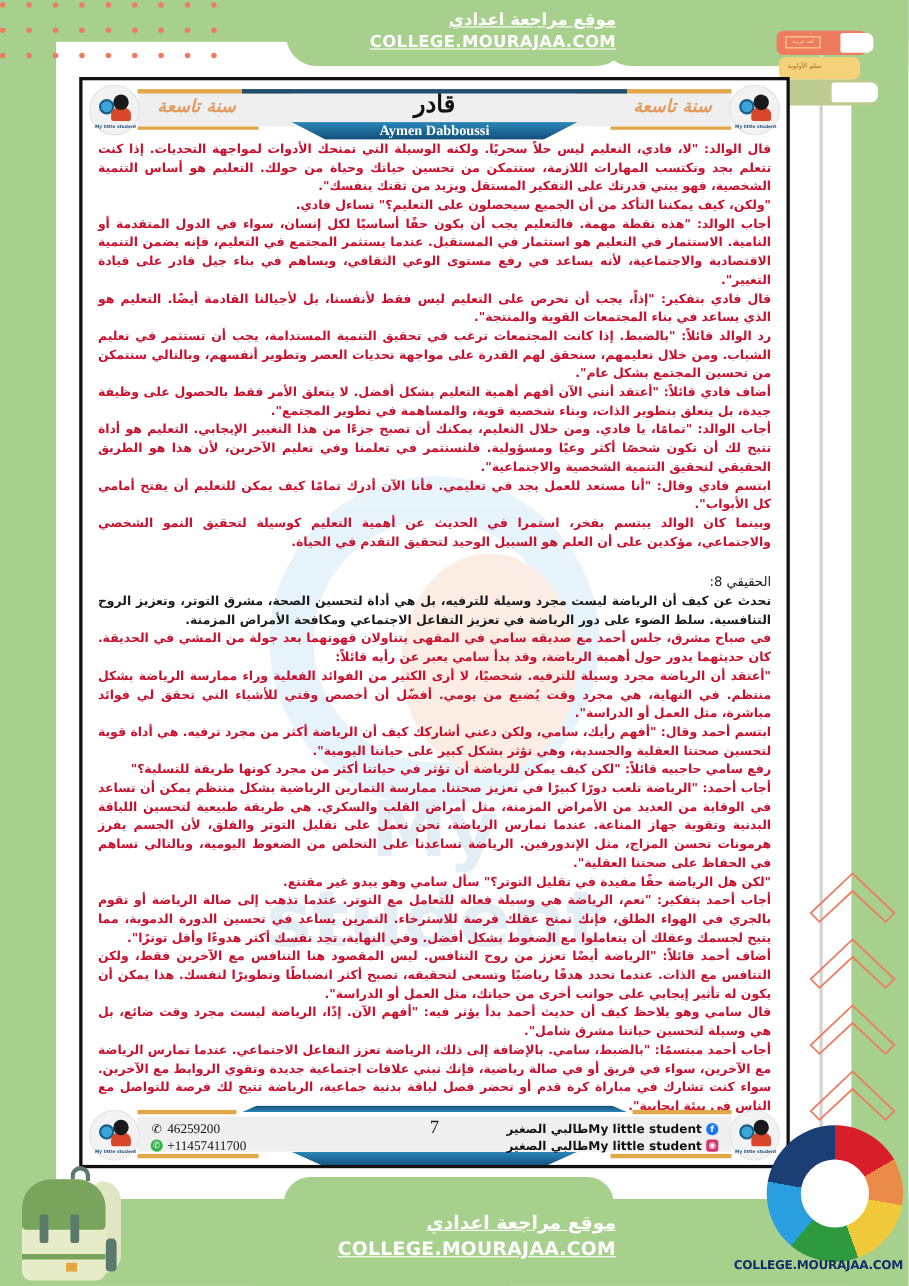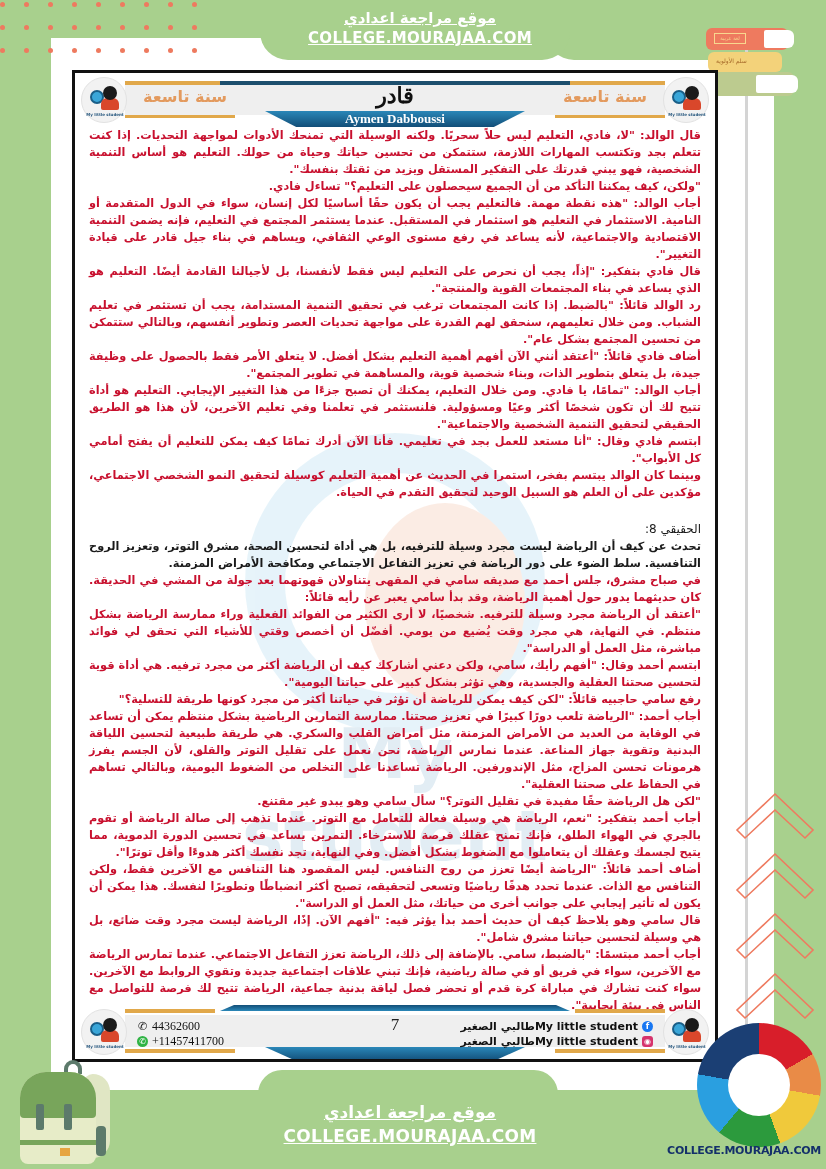--- a/index.html
+++ b/index.html
@@ -13,21 +13,21 @@
   .g-left { left: 0; top: 0; width: 51px; height: 1169px; }
   .g-right { right: 0; top: 0; width: 52px; height: 1169px; }
   .g-bottom { left: 0; top: 1090px; width: 826px; height: 79px; }
 
   .top-pill { position: absolute; left: 260px; top: 0; width: 310px; height: 60px;
     background: #a8d08d; border-radius: 0 0 28px 28px; }
 
   .dots { position: absolute; left: 0; top: 0; width: 200px; height: 55px; }
   .dot { position: absolute; width: 5px; height: 5px; border-radius: 50%; background: #ee7a5f; }
 
-  .site-banner { position: absolute; text-align: center; color: #ffffff; font-weight: bold;
+  .site-banner { position: absolute; text-align: right; color: #ffffff; font-weight: bold;
     text-decoration: underline; font-family: "DejaVu Sans", sans-serif; }
   .site-banner .ar { font-size: 15px; line-height: 20px; direction: rtl; }
   .site-banner .en { font-size: 15px; line-height: 20px; letter-spacing: 0.3px; }
   .banner-top { left: 280px; top: 8px; width: 280px; }
   .banner-bottom { left: 260px; top: 1100px; width: 300px; }
   .banner-bottom .ar, .banner-bottom .en { font-size: 17px; line-height: 24px; }
 
   .grey-line-right { position: absolute; left: 745px; top: 40px; width: 3px; height: 1000px; background: #d4d4d4; }
 
   
@@ -42,21 +42,21 @@
   .hdr-gold-l2 { position: absolute; left: 50px; top: 42px; width: 110px; height: 3px; background: #e1a84a; }
   .hdr-gold-r2 { position: absolute; right: 50px; top: 42px; width: 110px; height: 3px; background: #e1a84a; }
   .hdr-blue-top { position: absolute; left: 145px; top: 8px; width: 350px; height: 4px; background: #1d4f6e; }
   .hdr-blue-bottom { position: absolute; left: 190px; top: 38px; width: 260px; height: 16px;
     background: linear-gradient(#2a87b8, #124e78); clip-path: polygon(0 0, 100% 0, 88% 100%, 12% 100%); }
   .hdr-subject { position: absolute; left: 0; width: 640px; top: 8px; text-align: center;
     font-family: "DejaVu Serif", serif; font-weight: bold; font-size: 22px; color: #111; direction: rtl; line-height: 28px; }
   .hdr-author { position: absolute; left: 0; width: 640px; top: 38px; text-align: center;
     font-family: "Liberation Serif", serif; font-weight: bold; font-size: 13px; color: #ffffff; line-height: 15px; }
   .hdr-grade { position: absolute; top: 14px; font-family: "DejaVu Sans", sans-serif; font-weight: bold;
-    font-size: 16px; color: #e39a5e; direction: rtl; }
+    font-size: 16px; color: #e39a5e; direction: rtl; font-style: italic; }
   .hdr-grade.l { left: 68px; }
   .hdr-grade.r { right: 68px; }
 
   .logo { position: absolute; width: 46px; height: 46px; border-radius: 50%; background: #f2f2f2;
     border: 1px solid #e2e2e2; }
   .logo .head-a { position: absolute; left: 8px; top: 12px; width: 14px; height: 14px; border-radius: 50%;
     background: #3aa6d8; border: 2px solid #1a5f88; }
   .logo .head-b { position: absolute; left: 21px; top: 8px; width: 14px; height: 14px; border-radius: 50%; background: #1a1a1a; }
   .logo .body-b { position: absolute; left: 19px; top: 20px; width: 18px; height: 12px; border-radius: 6px 6px 2px 2px; background: #d9472b; }
   .logo .cap { position: absolute; left: 0; width: 46px; top: 34px; text-align: center; font-size: 4px; color: #2a5a80; font-weight: bold; }
@@ -233,21 +233,21 @@
 
   <div class="content">
     <p class="para">قال الوالد: "لا، فادي، التعليم ليس حلاً سحريًا. ولكنه الوسيلة التي تمنحك الأدوات لمواجهة التحديات. إذا كنت تتعلم بجد وتكتسب المهارات اللازمة، ستتمكن من تحسين حياتك وحياة من حولك. التعليم هو أساس التنمية الشخصية، فهو يبني قدرتك على التفكير المستقل ويزيد من ثقتك بنفسك".</p>
     <p class="para">"ولكن، كيف يمكننا التأكد من أن الجميع سيحصلون على التعليم؟" تساءل فادي.</p>
     <p class="para">أجاب الوالد: "هذه نقطة مهمة. فالتعليم يجب أن يكون حقًا أساسيًا لكل إنسان، سواء في الدول المتقدمة أو النامية. الاستثمار في التعليم هو استثمار في المستقبل. عندما يستثمر المجتمع في التعليم، فإنه يضمن التنمية الاقتصادية والاجتماعية، لأنه يساعد في رفع مستوى الوعي الثقافي، ويساهم في بناء جيل قادر على قيادة التغيير".</p>
     <p class="para">قال فادي بتفكير: "إذاً، يجب أن نحرص على التعليم ليس فقط لأنفسنا، بل لأجيالنا القادمة أيضًا. التعليم هو الذي يساعد في بناء المجتمعات القوية والمنتجة".</p>
     <p class="para">رد الوالد قائلاً: "بالضبط. إذا كانت المجتمعات ترغب في تحقيق التنمية المستدامة، يجب أن تستثمر في تعليم الشباب. ومن خلال تعليمهم، سنحقق لهم القدرة على مواجهة تحديات العصر وتطوير أنفسهم، وبالتالي ستتمكن من تحسين المجتمع بشكل عام".</p>
     <p class="para">أضاف فادي قائلاً: "أعتقد أنني الآن أفهم أهمية التعليم بشكل أفضل. لا يتعلق الأمر فقط بالحصول على وظيفة جيدة، بل يتعلق بتطوير الذات، وبناء شخصية قوية، والمساهمة في تطوير المجتمع".</p>
     <p class="para">أجاب الوالد: "تمامًا، يا فادي. ومن خلال التعليم، يمكنك أن تصبح جزءًا من هذا التغيير الإيجابي. التعليم هو أداة تتيح لك أن تكون شخصًا أكثر وعيًا ومسؤولية. فلنستثمر في تعلمنا وفي تعليم الآخرين، لأن هذا هو الطريق الحقيقي لتحقيق التنمية الشخصية والاجتماعية".</p>
     <p class="para">ابتسم فادي وقال: "أنا مستعد للعمل بجد في تعليمي. فأنا الآن أدرك تمامًا كيف يمكن للتعليم أن يفتح أمامي كل الأبواب".</p>
-    <p class="para">وبينما كان الوالد يبتسم بفخر، استمرا في الحديث عن أهمية التعليم كوسيلة لتحقيق النمو الشخصي الاجتماعي، مؤكدين على أن العلم هو السبيل الوحيد لتحقيق التقدم في الحياة.</p>
+    <p class="para">وبينما كان الوالد يبتسم بفخر، استمرا في الحديث عن أهمية التعليم كوسيلة لتحقيق النمو الشخصي والاجتماعي، مؤكدين على أن العلم هو السبيل الوحيد لتحقيق التقدم في الحياة.</p>
     <div class="gap"></div>
     <p class="section-head">الحقيقي 8:</p>
     <p class="para black">تحدث عن كيف أن الرياضة ليست مجرد وسيلة للترفيه، بل هي أداة لتحسين الصحة، مشرق التوتر، وتعزيز الروح التنافسية. سلط الضوء على دور الرياضة في تعزيز التفاعل الاجتماعي ومكافحة الأمراض المزمنة.</p>
     <p class="para">في صباح مشرق، جلس أحمد مع صديقه سامي في المقهى يتناولان قهوتهما بعد جولة من المشي في الحديقة. كان حديثهما يدور حول أهمية الرياضة، وقد بدأ سامي يعبر عن رأيه قائلاً:</p>
     <p class="para">"أعتقد أن الرياضة مجرد وسيلة للترفيه. شخصيًا، لا أرى الكثير من الفوائد الفعلية وراء ممارسة الرياضة بشكل منتظم. في النهاية، هي مجرد وقت يُضيع من يومي. أفضّل أن أخصص وقتي للأشياء التي تحقق لي فوائد مباشرة، مثل العمل أو الدراسة".</p>
     <p class="para">ابتسم أحمد وقال: "أفهم رأيك، سامي، ولكن دعني أشاركك كيف أن الرياضة أكثر من مجرد ترفيه. هي أداة قوية لتحسين صحتنا العقلية والجسدية، وهي تؤثر بشكل كبير على حياتنا اليومية".</p>
     <p class="para">رفع سامي حاجبيه قائلاً: "لكن كيف يمكن للرياضة أن تؤثر في حياتنا أكثر من مجرد كونها طريقة للتسلية؟"</p>
     <p class="para">أجاب أحمد: "الرياضة تلعب دورًا كبيرًا في تعزيز صحتنا. ممارسة التمارين الرياضية بشكل منتظم يمكن أن تساعد في الوقاية من العديد من الأمراض المزمنة، مثل أمراض القلب والسكري. هي طريقة طبيعية لتحسين اللياقة البدنية وتقوية جهاز المناعة. عندما نمارس الرياضة، نحن نعمل على تقليل التوتر والقلق، لأن الجسم يفرز هرمونات تحسن المزاج، مثل الإندورفين. الرياضة تساعدنا على التخلص من الضغوط اليومية، وبالتالي تساهم في الحفاظ على صحتنا العقلية".</p>
     <p class="para">"لكن هل الرياضة حقًا مفيدة في تقليل التوتر؟" سأل سامي وهو يبدو غير مقتنع.</p>
     <p class="para">أجاب أحمد بتفكير: "نعم، الرياضة هي وسيلة فعالة للتعامل مع التوتر. عندما تذهب إلى صالة الرياضة أو تقوم بالجري في الهواء الطلق، فإنك تمنح عقلك فرصة للاسترخاء. التمرين يساعد في تحسين الدورة الدموية، مما يتيح لجسمك وعقلك أن يتعاملوا مع الضغوط بشكل أفضل. وفي النهاية، تجد نفسك أكثر هدوءًا وأقل توترًا".</p>
@@ -272,21 +272,21 @@
     </div>
     <div class="logo fr">
       <span class="head-a"></span>
         <span class="body-b"></span>
         <span class="head-b"></span>
       <span class="cap">My little student</span>
     </div>
     <div class="contact phone">
       <div class="row">
         <span class="ico tel">✆</span>
-        <span>44362600</span>
+        <span>46259200</span>
       </div>
       <div class="row">
         <span class="ico wa">✆</span>
         <span>+11457411700</span>
       </div>
     </div>
     <div class="page-num">7</div>
     <div class="social">
       <div class="row">
         <span>طالبي الصغيرMy little student</span>

